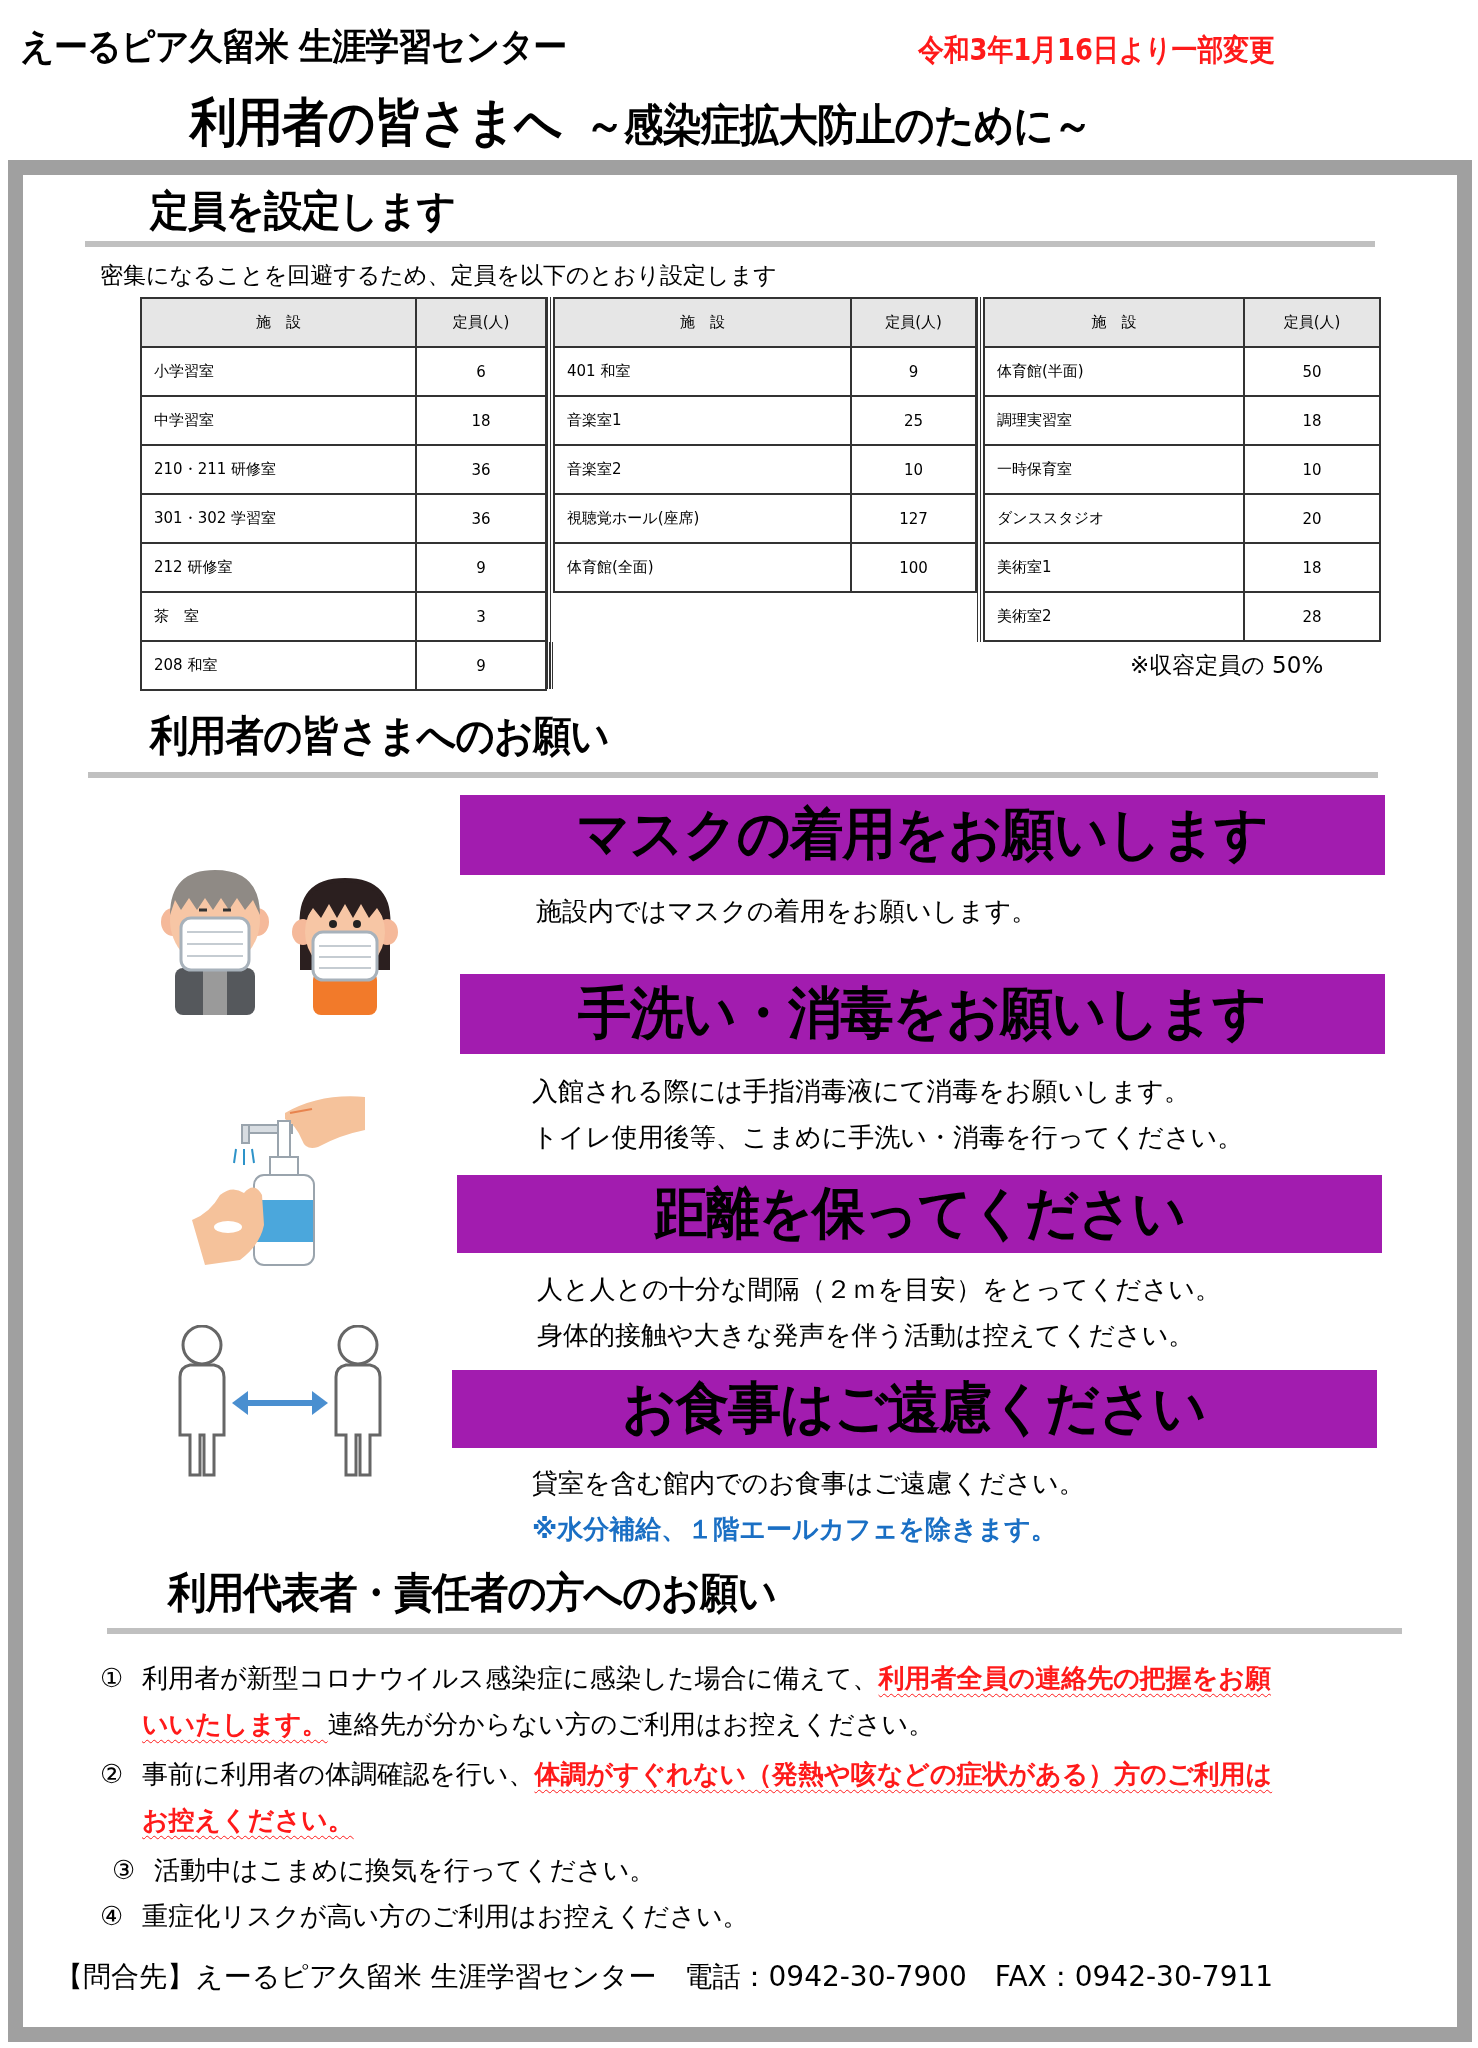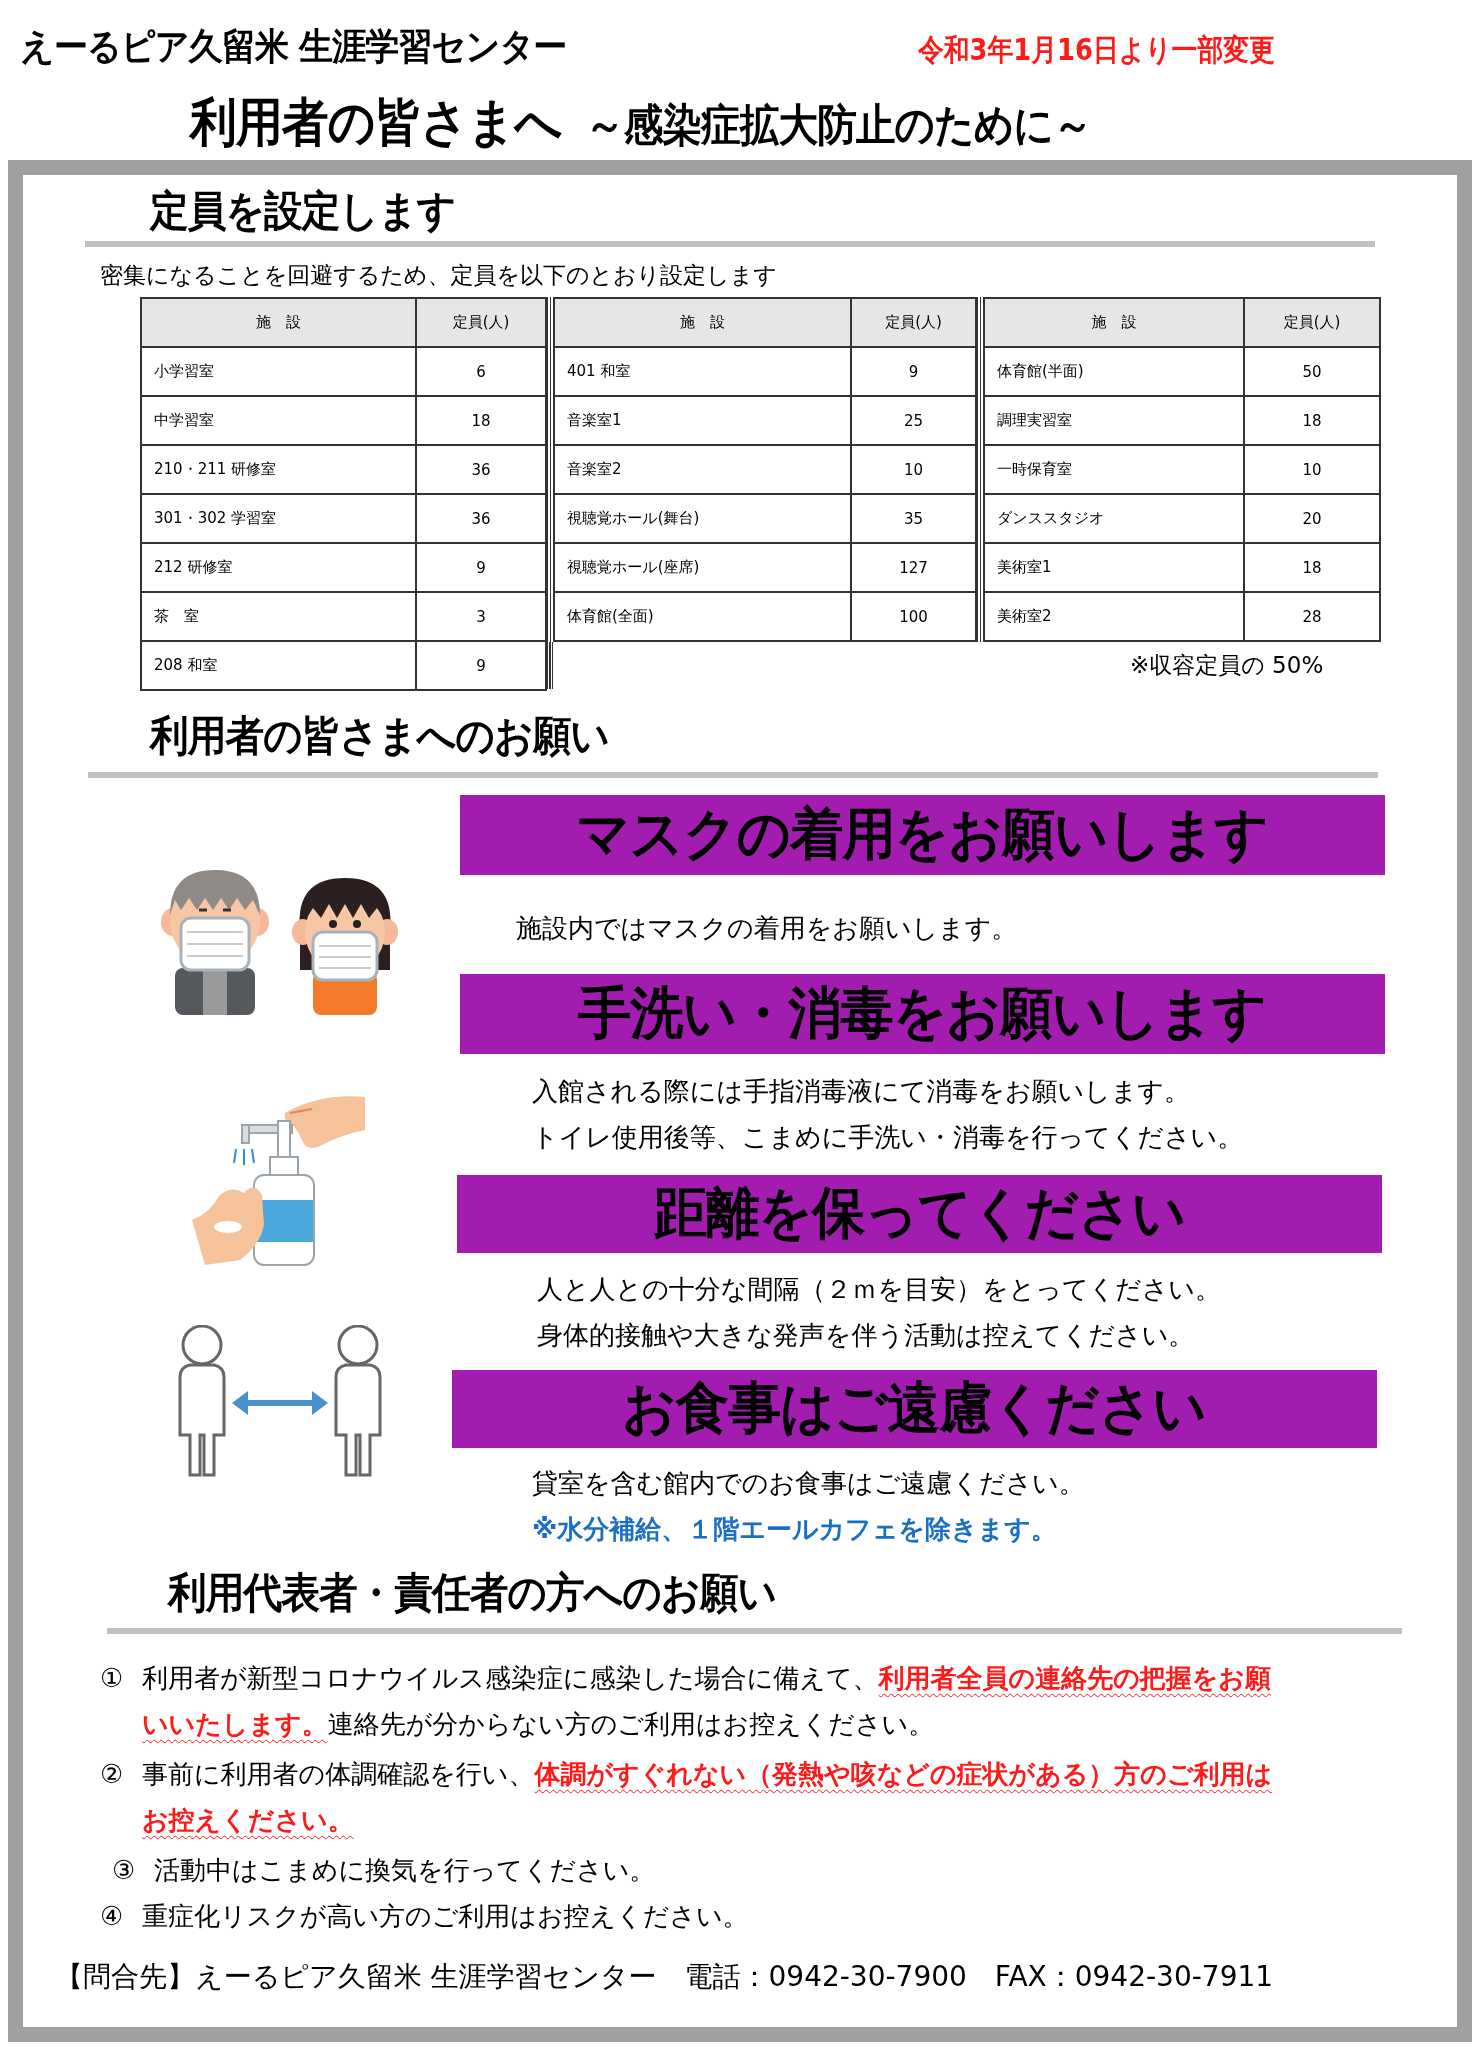--- a/index.html
+++ b/index.html
@@ -122,24 +122,20 @@
         </tr>
     <tr>
           <td class="name">音楽室1</td>
           <td class="num">25</td>
         </tr>
     <tr>
           <td class="name">音楽室2</td>
           <td class="num">10</td>
         </tr>
     <tr>
-          <td class="name">視聴覚ホール(舞台)</td>
-          <td class="num">35</td>
-        </tr>
-    <tr>
           <td class="name">視聴覚ホール(座席)</td>
           <td class="num">127</td>
         </tr>
     <tr>
           <td class="name">体育館(全面)</td>
           <td class="num">100</td>
         </tr>
   </tbody>
 </table>
 </div>
@@ -182,21 +178,21 @@
 </table>
 
 <div class="abs note">※収容定員の 50%</div>
 
 <div class="abs sec-h" style="left:150px; top:708px;">利用者の皆さまへのお願い</div>
 <div class="abs sec-rule" style="left:88px; top:772px; width:1290px;"></div>
 
 <div class="abs banner" style="left:460px; top:795px; width:925px; height:80px;">
   <span>マスクの着用をお願いします</span>
 </div>
-<div class="abs body-txt" style="left:516px; top:888px;margin-top:17px;">
+<div class="abs body-txt" style="left:536px; top:888px;">
   <div>施設内ではマスクの着用をお願いします。</div>
 </div>
 <div class="abs" style="left:145px; top:860px; width:260px; height:155px;">
   <svg width="260" height="155" viewBox="0 0 260 155">
 
     <rect x="30" y="108" width="80" height="47" rx="8" fill="#55585c"></rect>
     <rect x="58" y="108" width="24" height="47" fill="#9a9a9a"></rect>
     <ellipse cx="28" cy="62" rx="12" ry="14" fill="#f5b99a"></ellipse>
     <ellipse cx="112" cy="62" rx="12" ry="14" fill="#f5b99a"></ellipse>
     <ellipse cx="70" cy="60" rx="45" ry="48" fill="#f7c6a5"></ellipse>

